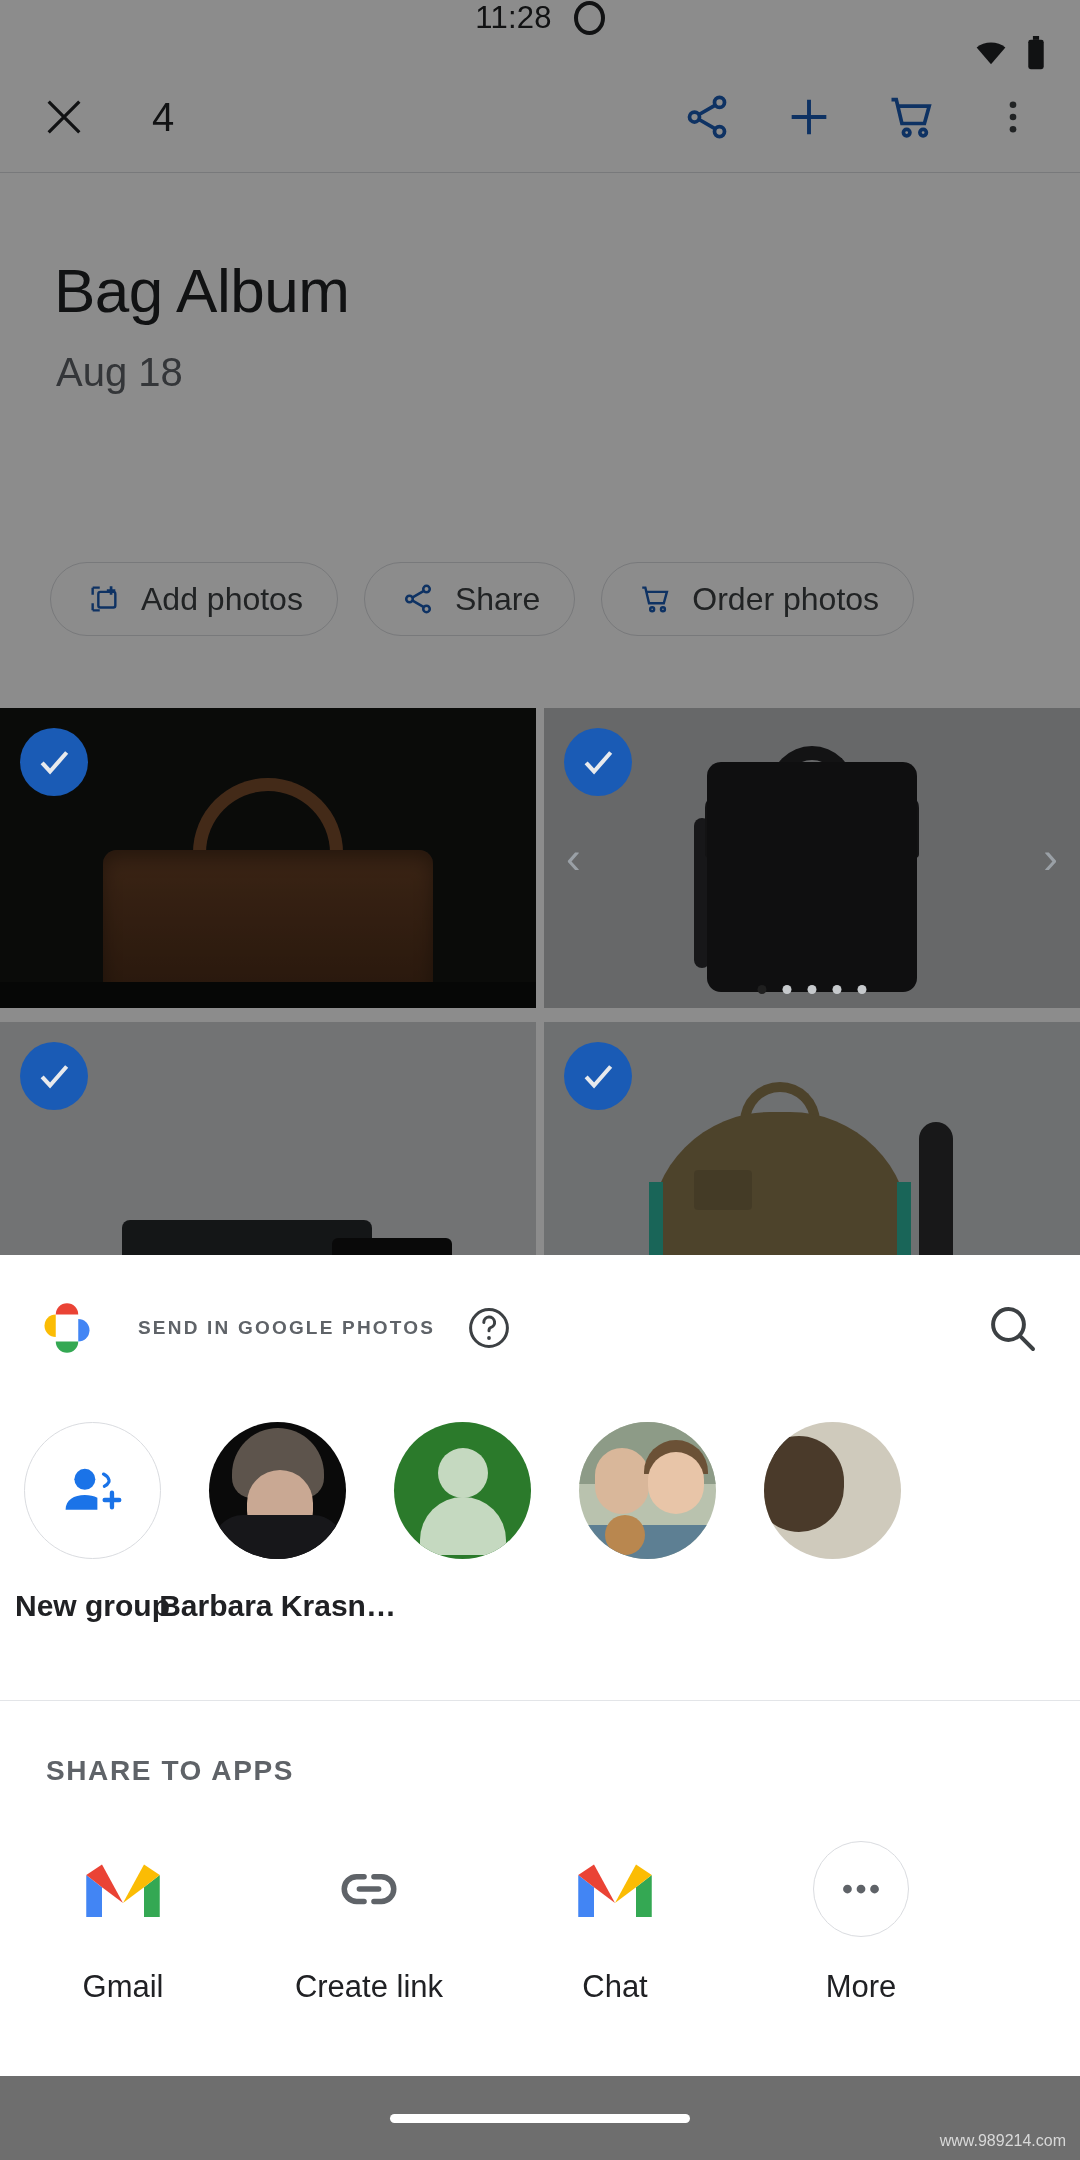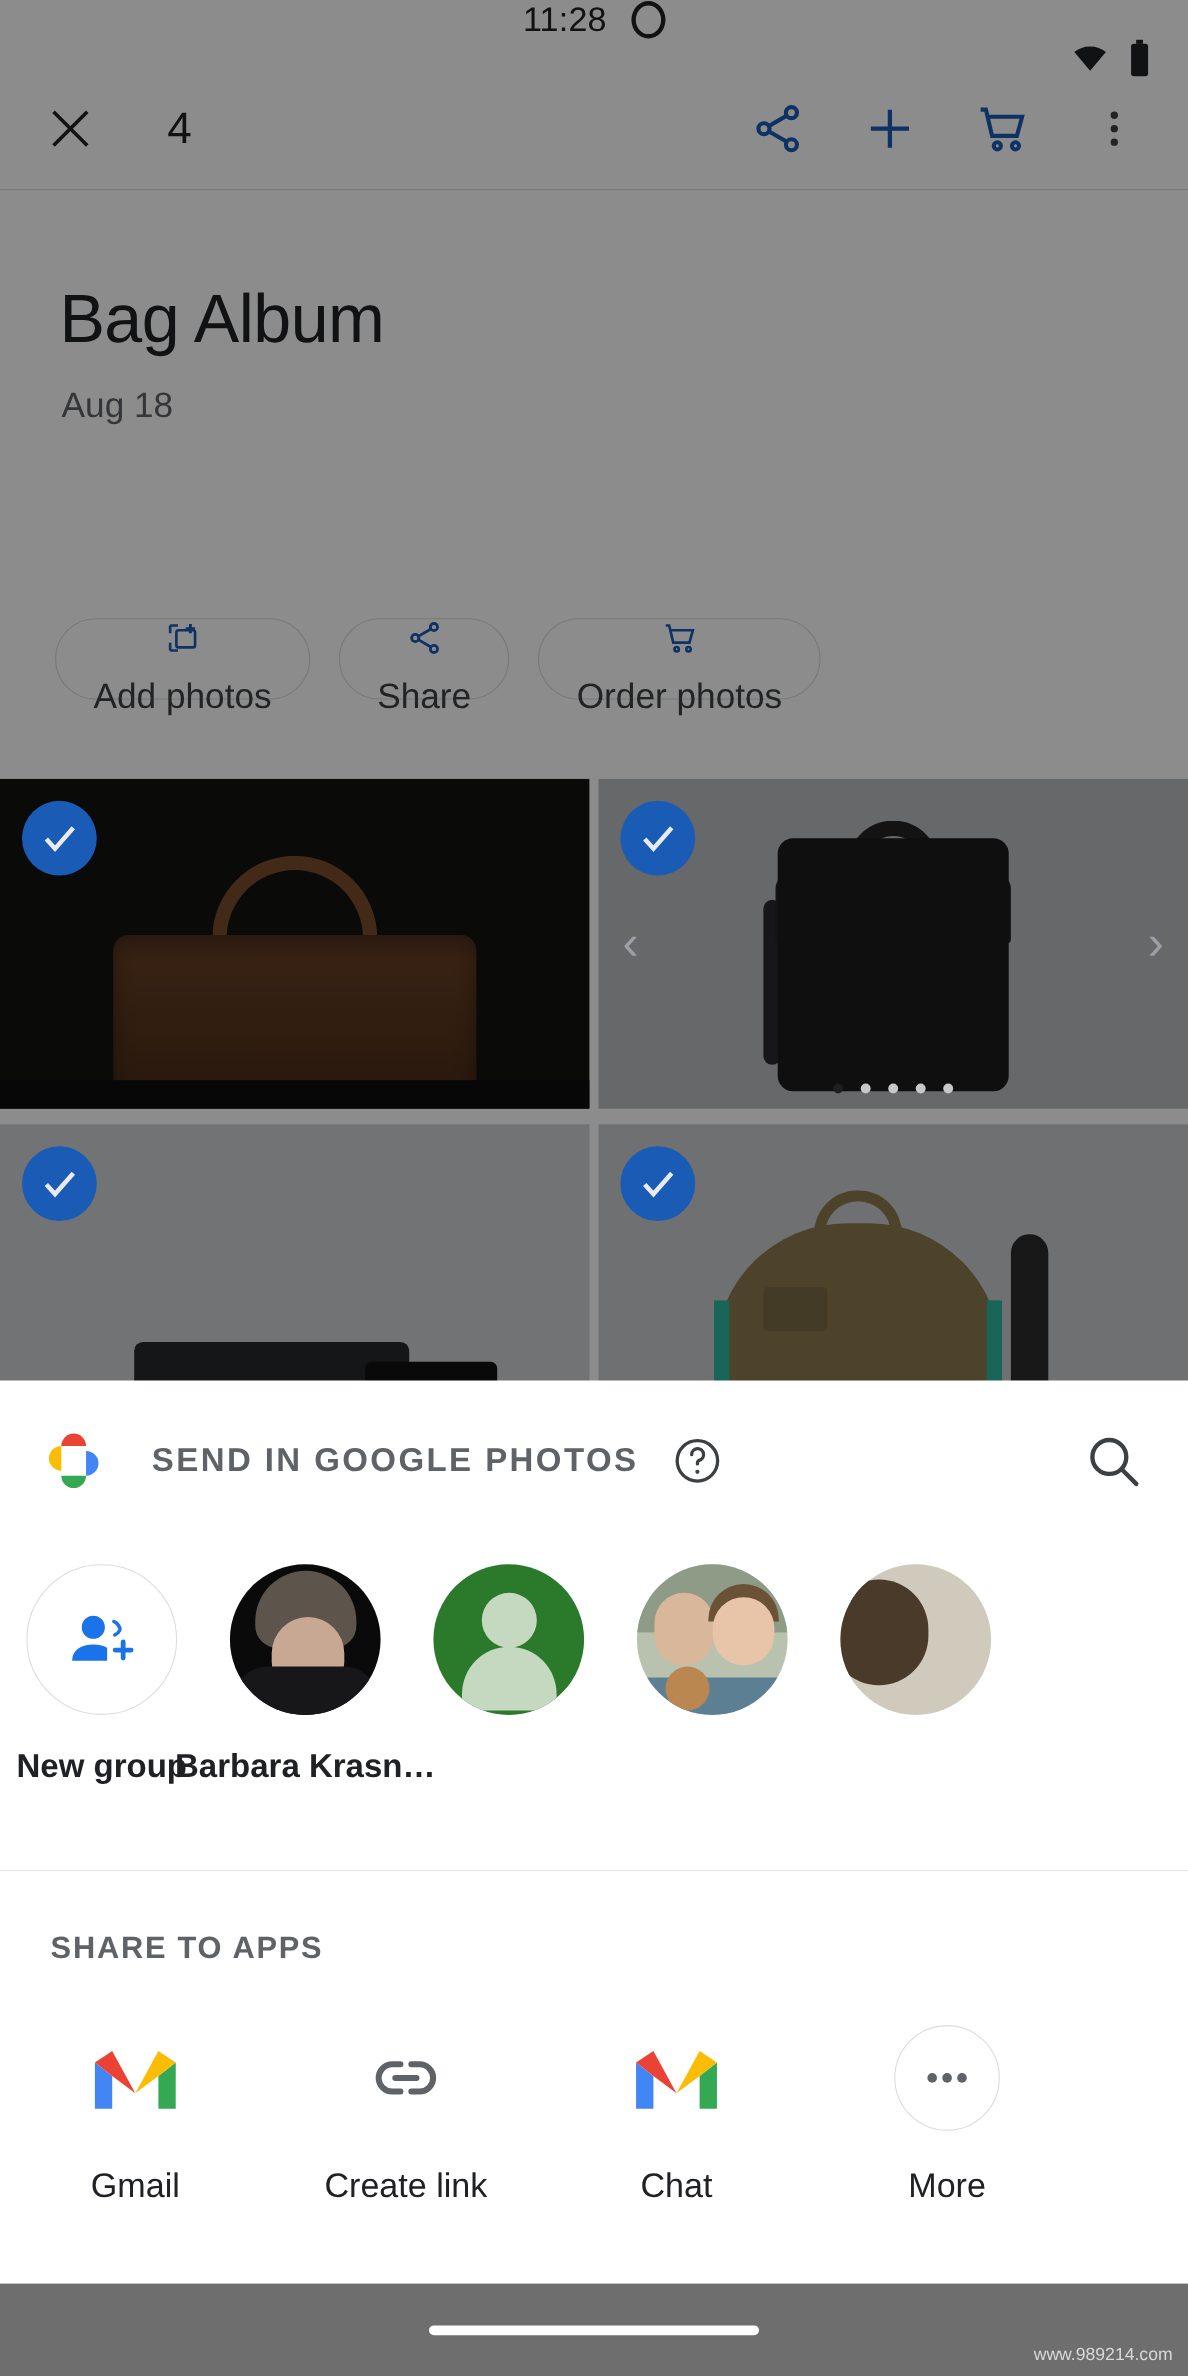--- a/index.html
+++ b/index.html
@@ -50,31 +50,30 @@
     position: absolute; left: 0; top: 172px; width: 1080px; height: 1px; background: #dadce0;
   }
 
   
   #album-title {
     position: absolute; left: 54px; top: 255px;
     font-size: 62px; color: #202124; letter-spacing: -0.5px;
   }
   #album-date {
     position: absolute; left: 56px; top: 350px;
-    font-size: 32px; color: #5f6368;
+    font-size: 40px; color: #5f6368;
   }
 
   
   #chips { position: absolute; left: 50px; top: 562px; display: flex; gap: 26px; }
   .chip {
     display: flex; align-items: center; gap: 18px;
     height: 74px; padding: 0 34px;
     border: 1px solid #dadce0; border-radius: 38px;
     background: transparent;
-    flex-direction: column;
   }
   .chip-label { font-size: 32px; color: #3c4043; white-space: nowrap; }
   .chip-icon { width: 38px; height: 38px; display: flex; align-items: center; justify-content: center; }
 
   
   #photo-grid {
     position: absolute; left: 0; top: 708px; width: 1080px; height: 620px;
     display: grid; grid-template-columns: 536px 536px; gap: 8px;
   }
   .cell { position: relative; background: #eceff1; overflow: hidden; height: 300px; }
@@ -167,21 +166,21 @@
   
   #sheet {
     position: absolute; left: 0; top: 1255px; width: 1080px; height: 2085px;
     background: #ffffff; z-index: 20;
   }
   #sheet-header {
     display: flex; align-items: center; height: 145px; padding: 0 40px;
   }
   #gphotos-logo { width: 54px; height: 54px; flex: none; }
   #sheet-title {
-    margin-left: 44px; font-size: 30px; font-weight: bold;
+    margin-left: 44px; font-size: 19px; font-weight: bold;
     letter-spacing: 2.2px; color: #5f6368;
   }
   #help-icon { margin-left: 30px; width: 48px; height: 48px; flex: none; }
   #search-icon { margin-left: auto; width: 56px; height: 56px; flex: none; }
 
   
   #contacts {
     display: flex; align-items: flex-start; padding: 22px 0 0 0;
     height: 300px; overflow: hidden;
   }

